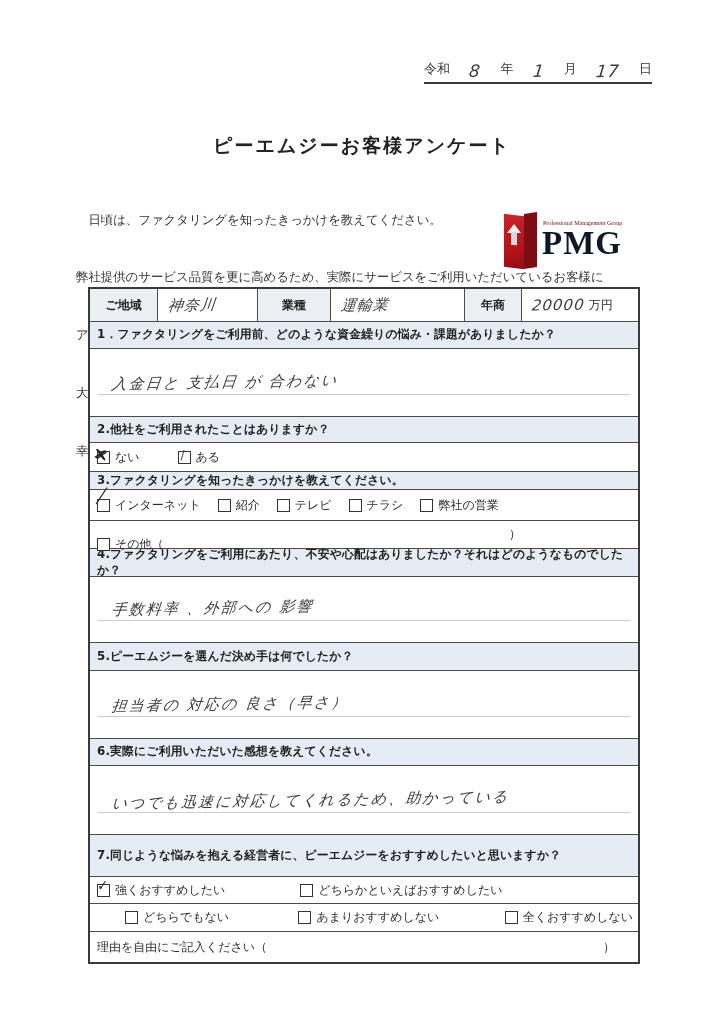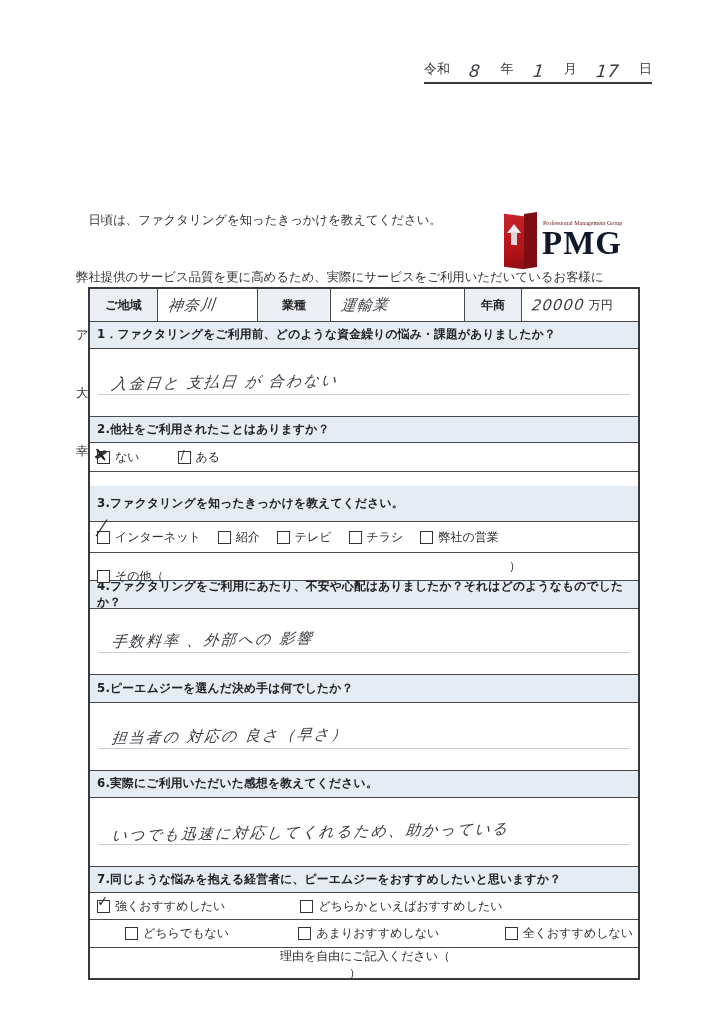--- a/index.html
+++ b/index.html
@@ -127,20 +127,21 @@
   <div class="date-block">
     <span>令和</span>
     <span class="hw">8</span>
     <span>年</span>
     <span class="hw">1</span>
     <span>月</span>
     <span class="hw">17</span>
     <span>日</span>
   </div>
 
+  <div class="title">ピーエムジーお客様アンケート</div>
 
   <div class="intro">
     <div>　日頃は、ファクタリングを知ったきっかけを教えてください。</div>
     <div>弊社提供のサービス品質を更に高めるため、実際にサービスをご利用いただいているお客様に</div>
     <div>アンケートのご協力をお願いしております。</div>
     <div>大変お手数をおかけいたしますが、下記の質問にお答えいただければ</div>
     <div>幸いでございます。何卒よろしくお願い申し上げます。</div>
   </div>
 
   <div class="logo">
@@ -185,21 +186,21 @@
         <span>ない</span>
       </span>
       <span class="opt" style="margin-left:38px;">
         <span class="cb">
           <span class="mark mark-slash">/</span>
         </span>
         <span>ある</span>
       </span>
     </div>
 
-    <div class="row band" style="height:36px;margin-top:14px;">3.ファクタリングを知ったきっかけを教えてください。</div>
+    <div class="row band" style="height:18px;">3.ファクタリングを知ったきっかけを教えてください。</div>
     <div class="row opts" style="height:31px;">
       <span class="opt" style="margin-left:2px;">
         <span class="cb">
           <span class="mark mark-tickup">╱</span>
         </span>
         <span>インターネット</span>
       </span>
       <span class="opt" style="margin-left:17px;">
         <span class="cb"></span>
         <span>紹介</span>
@@ -238,21 +239,21 @@
       <div class="rule"></div>
       <span class="hw">担当者の 対応の 良さ（早さ）</span>
     </div>
 
     <div class="row band" style="height:27px;">6.実際にご利用いただいた感想を教えてください。</div>
     <div class="row answer" style="height:69px;">
       <div class="rule"></div>
       <span class="hw">いつでも迅速に対応してくれるため、助かっている</span>
     </div>
 
-    <div class="row band" style="height:26px;">7.同じような悩みを抱える経営者に、ピーエムジーをおすすめしたいと思いますか？</div>
+    <div class="row band" style="height:42px;">7.同じような悩みを抱える経営者に、ピーエムジーをおすすめしたいと思いますか？</div>
     <div class="row opts" style="height:27px;">
       <span class="opt" style="margin-left:2px;">
         <span class="cb">
           <span class="mark mark-check">✓</span>
         </span>
         <span>強くおすすめしたい</span>
       </span>
       <span class="opt" style="margin-left:75px;">
         <span class="cb"></span>
         <span>どちらかといえばおすすめしたい</span>
@@ -265,20 +266,20 @@
       </span>
       <span class="opt" style="width:220px;">
         <span class="cb"></span>
         <span>あまりおすすめしない</span>
       </span>
       <span class="opt">
         <span class="cb"></span>
         <span>全くおすすめしない</span>
       </span>
     </div>
-    <div class="row opts" style="height:30px;flex-direction:column;">
+    <div class="row opts" style="height:30px;">
       <span style="margin-left:2px;">理由を自由にご記入ください（</span>
       <span class="spacer"></span>
       <span class="paren" style="margin-right:18px;">）</span>
     </div>
 
   </div>
 </div>
 
 </body></html>

